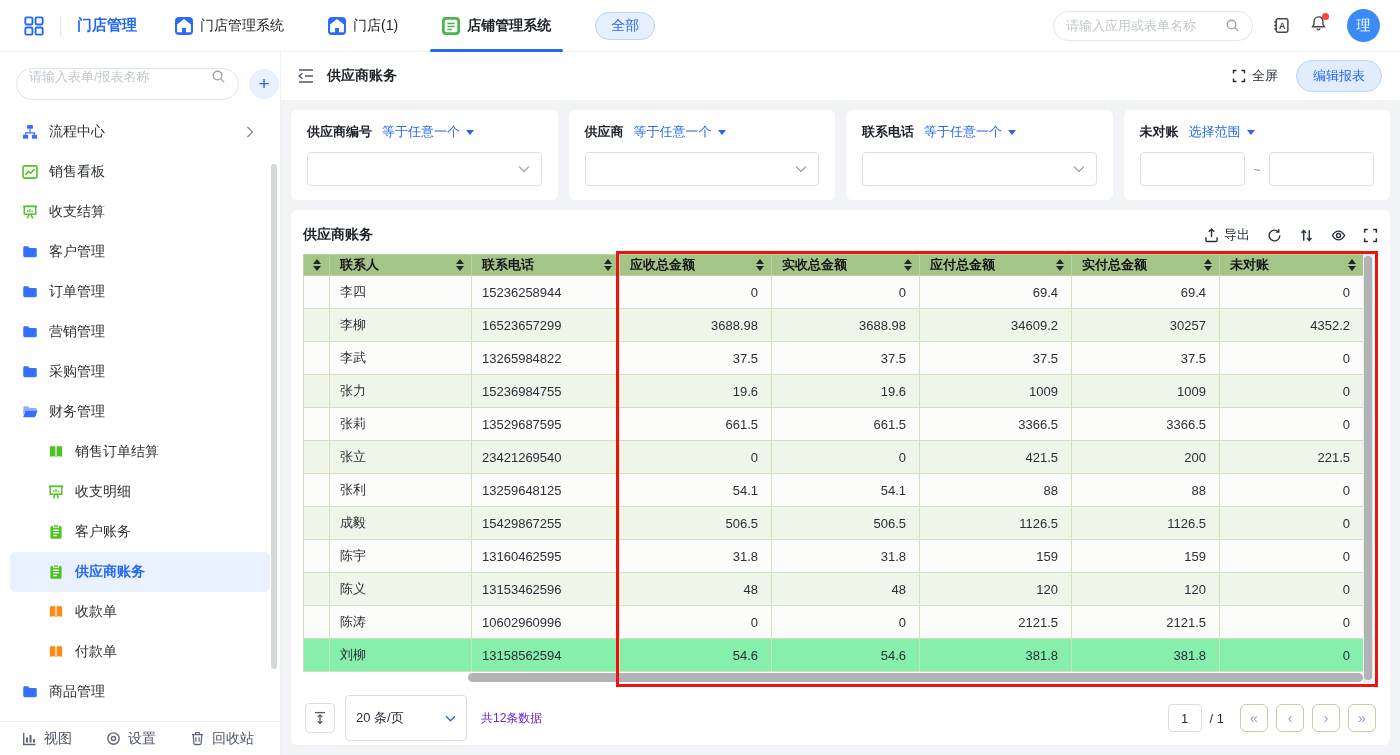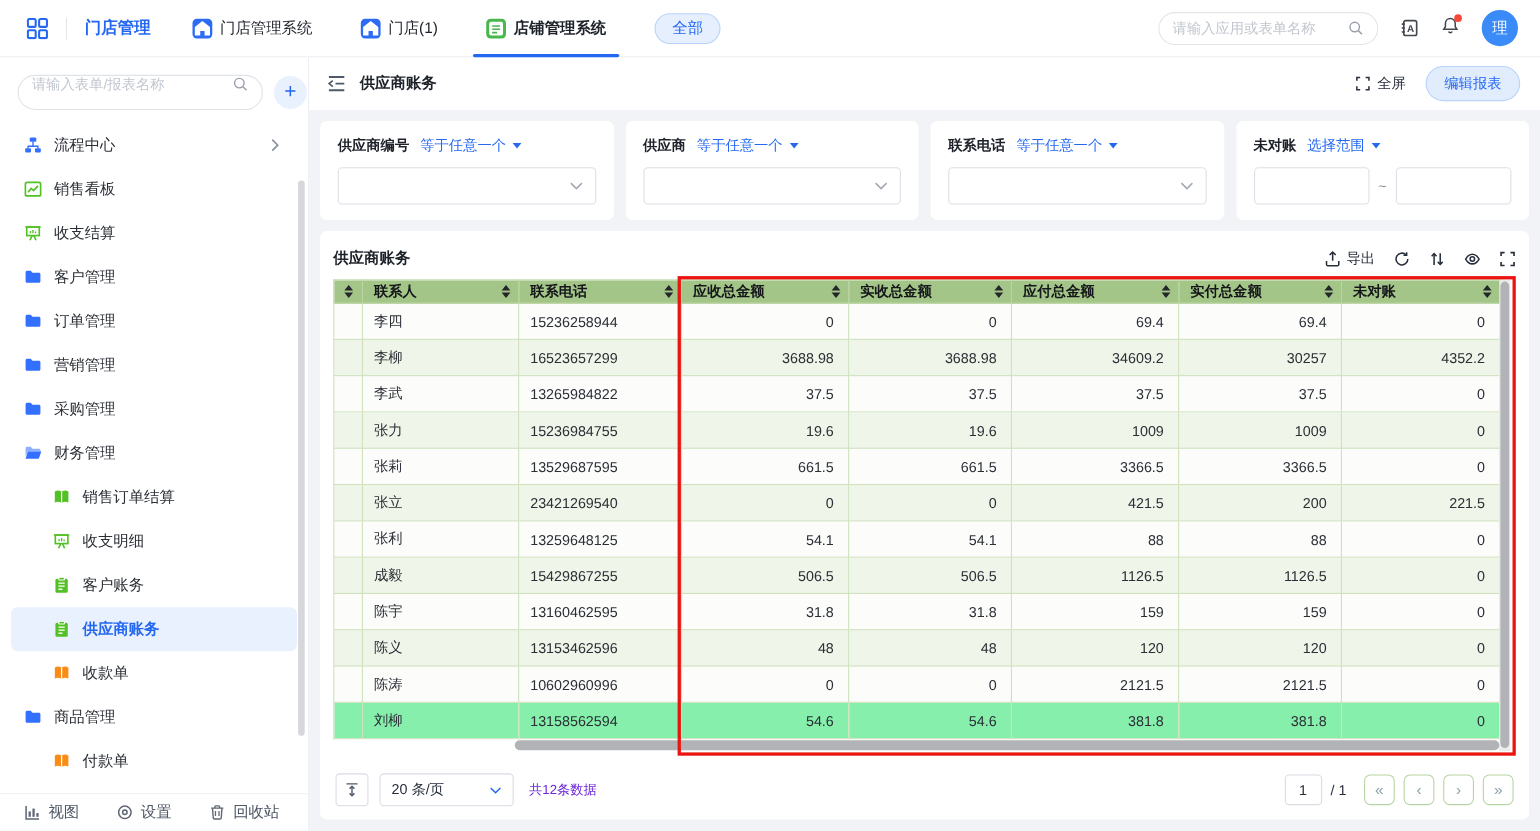--- a/index.html
+++ b/index.html
@@ -98,21 +98,21 @@
   .vscroll .thumb { position:absolute; top:2px; left:1px; width:8px; height:424px; background:#b1b3b6; border-radius:4px; }
   .hscroll { position:relative; height:9px; width:1070px; margin-top:1px; }
   .hscroll .thumb { position:absolute; left:165px; top:0; height:9px; width:895px; background:#b1b3b6; border-radius:5px; }
 
   .annotation { position:absolute; left:313px; top:-3px; width:762px; height:436px; border:3px solid #ea1410; pointer-events:none; z-index:6; }
 
   
   .pager { display:flex; align-items:center; height:46px; margin-top:auto; gap:10px; padding:0 2px;}
   .pg-fit { width:30px; height:30px; border:1px solid #d9dce3; border-radius:4px; display:flex; align-items:center; justify-content:center; color:#4e5969; cursor:pointer; background:#fff;}
   .pg-fit svg { width:14px; height:14px; }
-  .pg-size { width:122px; height:30px; border:1px solid #d9dce3; border-radius:4px; display:flex; align-items:center; padding:0 10px; font-size:13px; color:#272e3b; cursor:pointer; background:#fff;}
+  .pg-size { width:122px; height:46px; border:1px solid #d9dce3; border-radius:4px; display:flex; align-items:center; padding:0 10px; font-size:13px; color:#272e3b; cursor:pointer; background:#fff;}
   .pg-size svg { margin-left:auto; width:11px; height:7px; color:#2468f2; }
   .pg-total { font-size:12px; color:#6d28d9; margin-left:4px;}
   .pg-right { margin-left:auto; display:flex; align-items:center; gap:8px; }
   .pg-input { width:34px; height:28px; border:1px solid #d9dce3; border-radius:4px; text-align:center; font-size:13px; color:#272e3b; outline:none; font-family:inherit;}
   .pg-of { font-size:13px; color:#272e3b; margin-right:8px;}
   .pg-btn { width:28px; height:28px; border:1px solid #b8d4a2; border-radius:6px; background:#fff; display:flex; align-items:center; justify-content:center; color:#8ba3ad; font-size:14px; cursor:pointer; font-family:inherit;}
 </style>
 </head>
 <body>
 
@@ -310,36 +310,36 @@
         </div>
         <div class="side-item indent">
           <span class="si-icon" style="color: rgb(250, 140, 22);">
             <svg viewBox="0 0 14 14">
               <path d="M1.6 2.4c1.9-.9 3.6-.9 5.4.3 1.8-1.2 3.5-1.2 5.4-.3v8.8c-1.9-.8-3.6-.8-5.4.4-1.8-1.2-3.5-1.2-5.4-.4z" fill="currentColor"></path>
               <path d="M7 2.7v8.8" stroke="#fff" stroke-width="1"></path>
             </svg>
           </span>
           <span class="si-label">收款单</span>
         </div>
-        <div class="side-item">
-          <span class="si-icon" style="color: rgb(51, 112, 255);">
-            <svg viewBox="0 0 14 14">
-              <path d="M1.1 3.1c0-.7.5-1.2 1.2-1.2h2.9l1.4 1.6h5.1c.7 0 1.2.5 1.2 1.2v5.6c0 .7-.5 1.2-1.2 1.2H2.3c-.7 0-1.2-.5-1.2-1.2z" fill="currentColor"></path>
-            </svg>
-          </span>
-          <span class="si-label">商品管理</span>
-        </div>
         <div class="side-item indent">
           <span class="si-icon" style="color: rgb(250, 140, 22);">
             <svg viewBox="0 0 14 14">
               <path d="M1.6 2.4c1.9-.9 3.6-.9 5.4.3 1.8-1.2 3.5-1.2 5.4-.3v8.8c-1.9-.8-3.6-.8-5.4.4-1.8-1.2-3.5-1.2-5.4-.4z" fill="currentColor"></path>
               <path d="M7 2.7v8.8" stroke="#fff" stroke-width="1"></path>
             </svg>
           </span>
           <span class="si-label">付款单</span>
+        </div>
+        <div class="side-item">
+          <span class="si-icon" style="color: rgb(51, 112, 255);">
+            <svg viewBox="0 0 14 14">
+              <path d="M1.1 3.1c0-.7.5-1.2 1.2-1.2h2.9l1.4 1.6h5.1c.7 0 1.2.5 1.2 1.2v5.6c0 .7-.5 1.2-1.2 1.2H2.3c-.7 0-1.2-.5-1.2-1.2z" fill="currentColor"></path>
+            </svg>
+          </span>
+          <span class="si-label">商品管理</span>
         </div>
       </div>
     <div class="sb-scroll"></div>
     <div class="sb-footer" id="sb-footer">
         <div class="sbf-item">
           <span style="display: flex; color: rgb(95, 103, 116);">
             <svg viewBox="0 0 14 14" style="width: 15px; height: 15px;">
               <path d="M1.6 1.6v11h11" fill="none" stroke="currentColor" stroke-width="1.3"></path>
               <rect x="3.7" y="6.2" width="1.9" height="4.6" fill="currentColor"></rect>
               <rect x="7" y="3.8" width="1.9" height="7" fill="currentColor"></rect>

